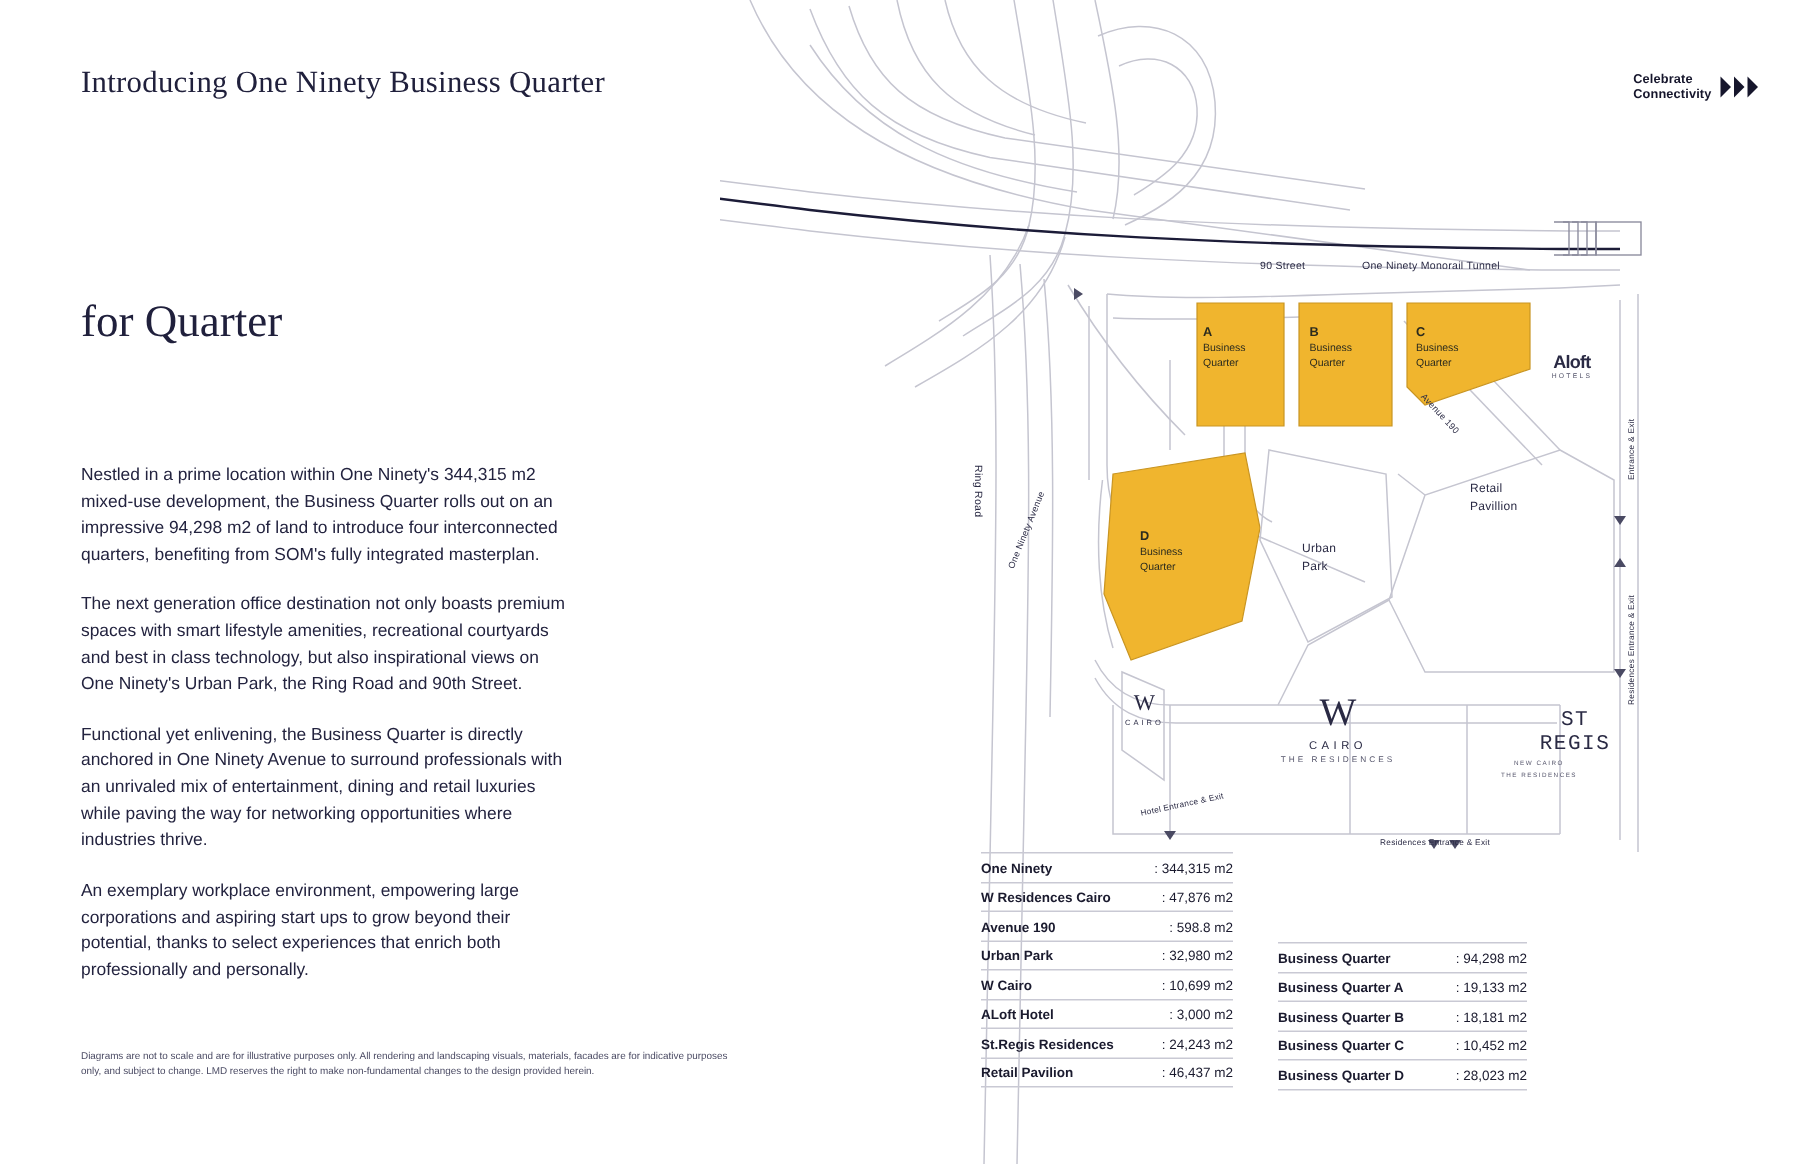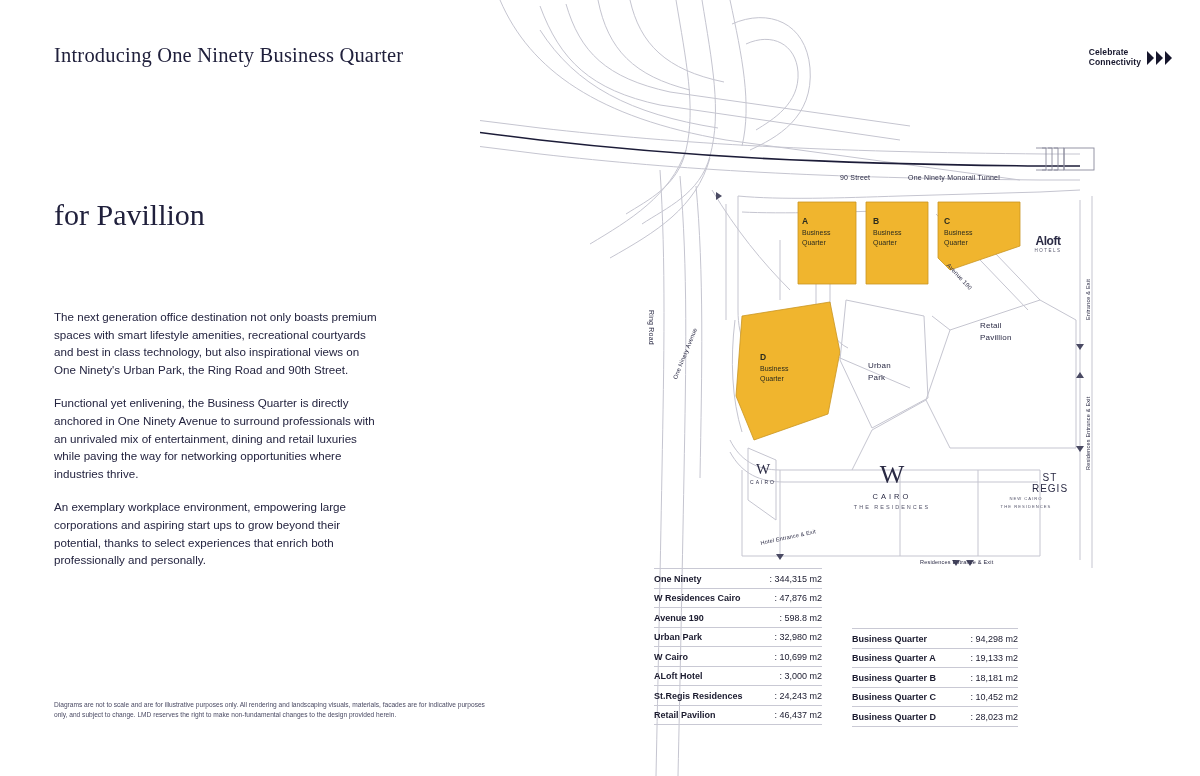--- a/index.html
+++ b/index.html
@@ -116,21 +116,21 @@
 
   
   .logo-box { position: absolute; text-align: center; color: #2a2a44; }
   .logo-w-big { font-family: "Liberation Serif", serif; font-size: 26px; line-height: 1; }
   .logo-cairo { font-size: 7.5px; letter-spacing: 3px; margin-top: 4px; }
   .logo-res { font-size: 5.5px; letter-spacing: 2px; margin-top: 3px; color: #55556b; }
   .logo-w-small { font-family: "Liberation Serif", serif; font-size: 15px; line-height: 1; }
   .logo-cairo-small { font-size: 5px; letter-spacing: 2px; margin-top: 2px; }
   .logo-aloft { font-size: 12px; font-weight: bold; letter-spacing: -0.5px; }
   .logo-aloft-sub { font-size: 4.5px; letter-spacing: 1.5px; color: #55556b; }
-  .logo-stregis-name { font-family: Liberation Sans, sans-serif; font-size: 10px; letter-spacing: 1px; margin-left: 48px; }
+  .logo-stregis-name { font-family: Liberation Mono, monospace; font-size: 14px; letter-spacing: 1px; margin-left: 48px; }
   .logo-stregis-sub { font-size: 4.2px; letter-spacing: 1px; color: #55556b; line-height: 1.5; margin-top: 2px; }
 
   
   .legend {
     position: absolute;
     font-size: 9px;
     color: #1a1a2e;
   }
   .legend-row {
     display: flex;
@@ -160,24 +160,25 @@
       <div>Connectivity</div>
     </div>
     <div class="brand-arrows">
       <span></span>
         <span></span>
         <span></span>
     </div>
   </div>
 
   <div class="headline">
-    <div>for Pavillion</div>
+    <div>for Quarter</div>
   </div>
 
   <div class="body-copy">
+    <p>Nestled in a prime location within One Ninety's 344,315 m2 mixed-use development, the Business Quarter rolls out on an impressive 94,298 m2 of land to introduce four interconnected quarters, benefiting from SOM's fully integrated masterplan.</p>
     <p>The next generation office destination not only boasts premium spaces with smart lifestyle amenities, recreational courtyards and best in class technology, but also inspirational views on One Ninety's Urban Park, the Ring Road and 90th Street.</p>
     <p>Functional yet enlivening, the Business Quarter is directly anchored in One Ninety Avenue to surround professionals with an unrivaled mix of entertainment, dining and retail luxuries while paving the way for networking opportunities where industries thrive.</p>
     <p>An exemplary workplace environment, empowering large corporations and aspiring start ups to grow beyond their potential, thanks to select experiences that enrich both professionally and personally.</p>
   </div>
 
   <div class="disclaimer">Diagrams are not to scale and are for illustrative purposes only. All rendering and landscaping visuals, materials, facades are for indicative purposes only, and subject to change. LMD reserves the right to make non-fundamental changes to the design provided herein.</div>
 
   <div class="map-wrap">
     <svg width="720" height="776" viewBox="0 0 720 776">
       <g fill="none" stroke="#c5c5d0" stroke-width="1">

